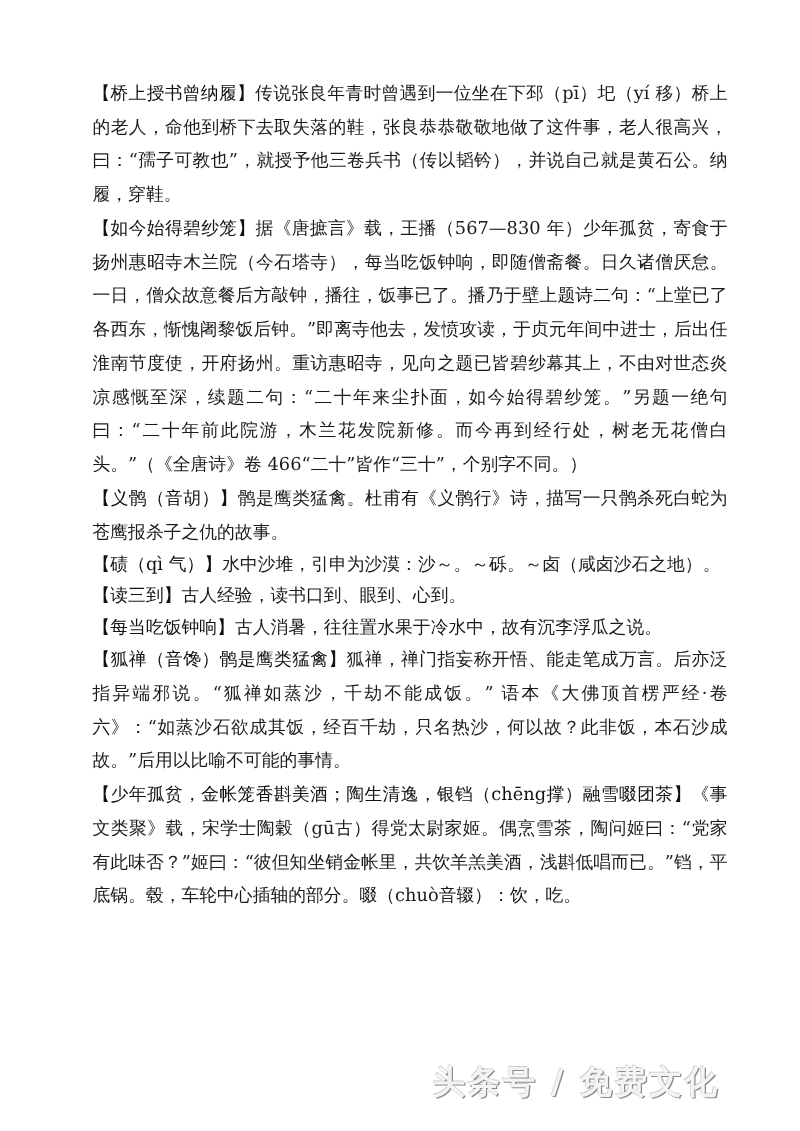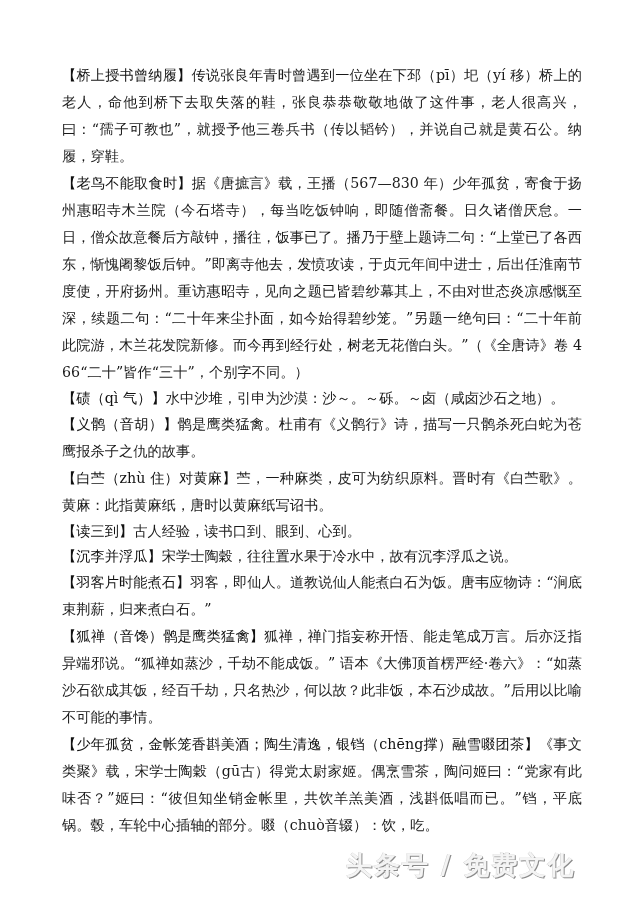--- a/index.html
+++ b/index.html
@@ -19,21 +19,21 @@
       position: absolute;
       left: 62px;
       top: 62px;
       width: 520px;
     }
     .entry {
       font-size: 14.2px;
       line-height: 27px;
       text-align: justify;
       letter-spacing: 0.05px;
-      margin: 0 0 0 0;
+      margin: 0 0 0 12px;
       word-break: break-all;
     }
     .entry.short {
       line-height: 25px;
       margin-top: 0px;
     }
     .term {
       color: #111;
     }
     .watermark {
@@ -47,24 +47,22 @@
       letter-spacing: 2px;
       text-shadow: 1px 1px 0 #8a8a8a, -0.5px -0.5px 0 #cfcfcf;
       white-space: nowrap;
     }
   </style>
 </head>
 <body>
 
 <div class="page">
   <p class="entry"><span class="term">【桥上授书曾纳履】</span><span>传说张良年青时曾遇到一位坐在下邳（pī）圯（yí 移）桥上的老人，命他到桥下去取失落的鞋，张良恭恭敬敬地做了这件事，老人很高兴，曰：“孺子可教也”，就授予他三卷兵书（传以韬钤），并说自己就是黄石公。纳履，穿鞋。</span></p>
-  <p class="entry"><span class="term">【老鸟不能取食时】</span><span>据《唐摭言》载，王播（567—830 年）少年孤贫，寄食于扬州惠昭寺木兰院（今石塔寺），每当吃饭钟响，即随僧斋餐。日久诸僧厌怠。一日，僧众故意餐后方敲钟，播往，饭事已了。播乃于壁上题诗二句：“上堂已了各西东，惭愧阇黎饭后钟。”即离寺他去，发愤攻读，于贞元年间中进士，后出任淮南节度使，开府扬州。重访惠昭寺，见向之题已皆碧纱幕其上，不由对世态炎凉感慨至深，续题二句：“二十年来尘扑面，如今始得碧纱笼。”另题一绝句曰：“二十年前此院游，木兰花发院新修。而今再到经行处，树老无花僧白头。”（《全唐诗》卷 466“二十”皆作“三十”，个别字不同。）</span></p>
+  <p class="entry"><span class="term">【如今始得碧纱笼】</span><span>据《唐摭言》载，王播（567—830 年）少年孤贫，寄食于扬州惠昭寺木兰院（今石塔寺），每当吃饭钟响，即随僧斋餐。日久诸僧厌怠。一日，僧众故意餐后方敲钟，播往，饭事已了。播乃于壁上题诗二句：“上堂已了各西东，惭愧阇黎饭后钟。”即离寺他去，发愤攻读，于贞元年间中进士，后出任淮南节度使，开府扬州。重访惠昭寺，见向之题已皆碧纱幕其上，不由对世态炎凉感慨至深，续题二句：“二十年来尘扑面，如今始得碧纱笼。”另题一绝句曰：“二十年前此院游，木兰花发院新修。而今再到经行处，树老无花僧白头。”（《全唐诗》卷 466“二十”皆作“三十”，个别字不同。）</span></p>
+  <p class="entry"><span class="term">【义鹘（音胡）】</span><span>鹘是鹰类猛禽。杜甫有《义鹘行》诗，描写一只鹘杀死白蛇为苍鹰报杀子之仇的故事。</span></p>
   <p class="entry short"><span class="term">【碛（qì 气）】</span><span>水中沙堆，引申为沙漠：沙～。～砾。～卤（咸卤沙石之地）。</span></p>
-  <p class="entry"><span class="term">【义鹘（音胡）】</span><span>鹘是鹰类猛禽。杜甫有《义鹘行》诗，描写一只鹘杀死白蛇为苍鹰报杀子之仇的故事。</span></p>
-  <p class="entry"><span class="term">【白苎（zhù 住）对黄麻】</span><span>苎，一种麻类，皮可为纺织原料。晋时有《白苎歌》。黄麻：此指黄麻纸，唐时以黄麻纸写诏书。</span></p>
   <p class="entry short"><span class="term">【读三到】</span><span>古人经验，读书口到、眼到、心到。</span></p>
-  <p class="entry short"><span class="term">【沉李并浮瓜】</span><span>宋学士陶穀，往往置水果于冷水中，故有沉李浮瓜之说。</span></p>
-  <p class="entry"><span class="term">【羽客片时能煮石】</span><span>羽客，即仙人。道教说仙人能煮白石为饭。唐韦应物诗：“涧底束荆薪，归来煮白石。”</span></p>
+  <p class="entry short"><span class="term">【每当吃饭钟响】</span><span>古人消暑，往往置水果于冷水中，故有沉李浮瓜之说。</span></p>
   <p class="entry"><span class="term">【狐禅（音馋）鹘是鹰类猛禽】</span><span>狐禅，禅门指妄称开悟、能走笔成万言。后亦泛指异端邪说。“狐禅如蒸沙，千劫不能成饭。” 语本《大佛顶首楞严经·卷六》：“如蒸沙石欲成其饭，经百千劫，只名热沙，何以故？此非饭，本石沙成故。”后用以比喻不可能的事情。</span></p>
   <p class="entry"><span class="term">【少年孤贫，金帐笼香斟美酒；陶生清逸，银铛（chēng撑）融雪啜团茶】</span><span>《事文类聚》载，宋学士陶穀（gū古）得党太尉家姬。偶烹雪茶，陶问姬曰：“党家有此味否？”姬曰：“彼但知坐销金帐里，共饮羊羔美酒，浅斟低唱而已。”铛，平底锅。毂，车轮中心插轴的部分。啜（chuò音辍）：饮，吃。</span></p>
 </div>
 
 <div class="watermark">头条号 / 免费文化</div>
 
 </body></html>

